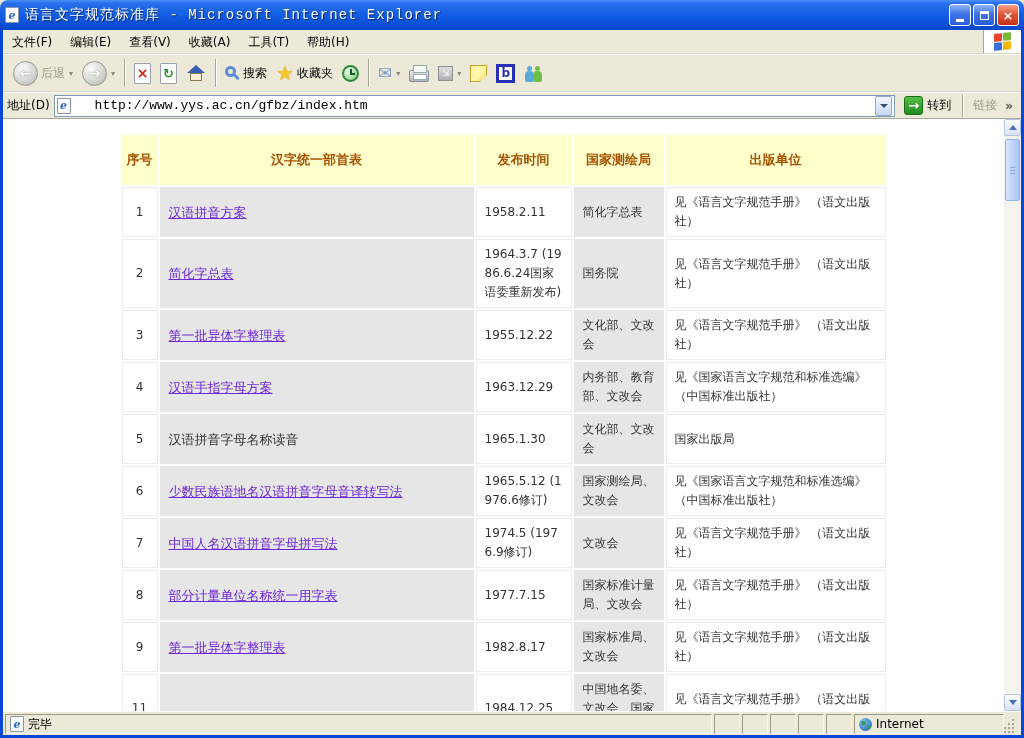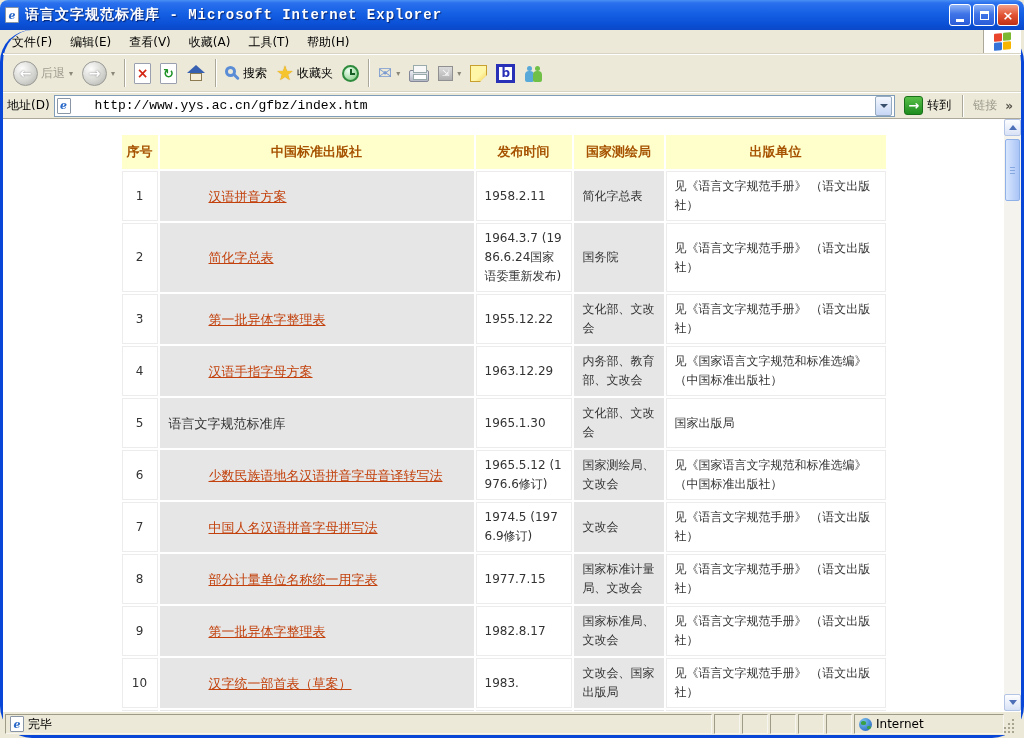--- a/index.html
+++ b/index.html
@@ -3,35 +3,35 @@
 <meta charset="utf-8">
 <style>
   * { margin:0; padding:0; box-sizing:border-box; }
   html,body { width:1024px; height:738px; overflow:hidden; font-family:"DejaVu Sans", sans-serif; }
   .window { width:1024px; height:738px; display:flex; flex-direction:column; background:#ece9d8; }
 
   
   .titlebar { height:30px; flex:0 0 30px; display:flex; align-items:center; gap:6px; padding:0 5px;
     border-radius:8px 8px 0 0;
     background:linear-gradient(180deg,#4a90f4 0%,#2a70ee 10%,#1460e4 45%,#0b50d6 80%,#0a48c8 100%); }
-  .title-text { color:#fff; font-weight:bold; font-size:14px; letter-spacing:1px;
+  .title-text { color:#fff; font-weight:normal; font-size:14px; letter-spacing:1px;
     font-family:"Liberation Mono","DejaVu Sans Mono",monospace; text-shadow:1px 1px 1px rgba(0,0,40,.6);
     white-space:nowrap; overflow:hidden; }
   .win-buttons { margin-left:auto; display:flex; gap:2px; }
   .win-btn { width:22px; height:22px; border:1px solid #fff; border-radius:3px; color:#fff;
     display:flex; align-items:center; justify-content:center; font-size:13px; font-weight:bold;
     background:linear-gradient(180deg,#8fb4f6 0%,#3f74e8 45%,#2a5cd8 100%); cursor:default; }
   .win-btn.close { background:linear-gradient(180deg,#f4a088 0%,#e25334 50%,#c03014 100%); }
   .glyph-min { display:block; width:8px; height:3px; background:#fff; margin-top:10px; }
   .glyph-max { display:block; width:9px; height:9px; border:1px solid #fff; border-top-width:3px; }
 
   
   .frame { flex:1; min-height:0; display:flex; flex-direction:column;
     border-left:3px solid #0846d8; border-right:3px solid #0846d8; border-bottom:3px solid #0846d8;
-    background:#ece9d8;border-radius:32px; }
+    background:#ece9d8; }
 
   .menubar { height:24px; flex:0 0 24px; display:flex; align-items:stretch; font-size:12px;
     border-bottom:1px solid #d8d4c4; }
   .menu-item { padding:4px 9px 0 9px; }
   .logo-panel { margin-left:auto; width:38px; background:#fff; border-left:1px solid #aca899;
     display:flex; align-items:center; justify-content:center; }
   .winflag { display:grid; grid-template-columns:8px 8px; grid-template-rows:8px 8px; gap:1px; transform:skewY(-6deg); }
   .winflag i { display:block; border-radius:1px; }
   .winflag .fr { background:#e8452c; } .winflag .fg { background:#7db832; }
   .winflag .fb { background:#3472d8; } .winflag .fy { background:#f8b500; }
@@ -110,28 +110,28 @@
   .links-chev { color:#55524a; font-weight:bold; padding-right:4px; }
 
   
   .content { flex:1; min-height:0; position:relative; background:#fff; overflow:hidden; }
   .page { height:100%; overflow:hidden; padding:14px 17px 0 0; display:flex; justify-content:center; }
   table.std { border-collapse:separate; border-spacing:2px; table-layout:fixed; width:756px;
     align-self:flex-start; background:#fff; }
   col.c-num  { width:36px; }  col.c-name { width:314px; }
   col.c-date { width:96px; }  col.c-dept { width:90px; }  col.c-pub { width:220px; }
   th { background:#ffffcc; color:#a65200; font-weight:bold; font-size:13px; height:26px;
-    text-align:center; padding:8px 4px; }
+    text-align:center; padding:16px 4px; }
   td { font-size:12px; color:#333; line-height:19px; padding:5px 8px; vertical-align:middle;
     word-break:break-all; }
   td.cell-white { background:#fff; border:1px solid #ececec; }
   td.cell-gray  { background:#e6e6e6; border:1px solid #e6e6e6; }
   td.num { text-align:center; font-size:12px; }
   td.name { font-size:13px; }
-  a.std-link { color:#c2410c; text-decoration:underline; cursor:pointer;margin-left:40px; }
+  a.std-link { color:#6d28d9; text-decoration:underline; cursor:pointer; }
 
   
   .vscroll { position:absolute; top:0; right:0; width:17px; height:100%; background:#f4f3ee;
     display:flex; flex-direction:column; }
   .scroll-btn { flex:0 0 17px; border:1px solid #b4c4e4; border-radius:2px;
     background:linear-gradient(180deg,#fdfdfe,#d8e2f6); display:flex; align-items:center; justify-content:center; }
   .tri-up { width:0; height:0; border-left:4px solid transparent; border-right:4px solid transparent;
     border-bottom:5px solid #4d6fb8; }
   .tri-down { width:0; height:0; border-left:4px solid transparent; border-right:4px solid transparent;
     border-top:5px solid #4d6fb8; }
@@ -283,21 +283,21 @@
           <colgroup>
             <col class="c-num">
               <col class="c-name">
               <col class="c-date">
               <col class="c-dept">
               <col class="c-pub">
           </colgroup>
           <thead>
             <tr>
               <th>序号</th>
-              <th>中国标准出版社</th>
+              <th>汉字统一部首表</th>
               <th>发布时间</th>
               <th>国家测绘局</th>
               <th>出版单位</th>
             </tr>
           </thead>
           <tbody>
               <tr>
                 <td class="cell-white num">1</td>
                 <td class="cell-gray name"><a class="std-link">汉语拼音方案</a></td>
                 <td class="cell-white date">1958.2.11</td>
@@ -320,21 +320,21 @@
               </tr>
               <tr>
                 <td class="cell-white num">4</td>
                 <td class="cell-gray name"><a class="std-link">汉语手指字母方案</a></td>
                 <td class="cell-white date">1963.12.29</td>
                 <td class="cell-gray dept">内务部、教育部、文改会</td>
                 <td class="cell-white pub">见《国家语言文字规范和标准选编》（中国标准出版社）</td>
               </tr>
               <tr>
                 <td class="cell-white num">5</td>
-                <td class="cell-gray name">语言文字规范标准库</td>
+                <td class="cell-gray name">汉语拼音字母名称读音</td>
                 <td class="cell-white date">1965.1.30</td>
                 <td class="cell-gray dept">文化部、文改会</td>
                 <td class="cell-white pub">国家出版局</td>
               </tr>
               <tr>
                 <td class="cell-white num">6</td>
                 <td class="cell-gray name"><a class="std-link">少数民族语地名汉语拼音字母音译转写法</a></td>
                 <td class="cell-white date">1965.5.12 (1976.6修订)</td>
                 <td class="cell-gray dept">国家测绘局、文改会</td>
                 <td class="cell-white pub">见《国家语言文字规范和标准选编》（中国标准出版社）</td>
@@ -351,27 +351,20 @@
                 <td class="cell-gray name"><a class="std-link">部分计量单位名称统一用字表</a></td>
                 <td class="cell-white date">1977.7.15</td>
                 <td class="cell-gray dept">国家标准计量局、文改会</td>
                 <td class="cell-white pub">见《语言文字规范手册》 （语文出版社）</td>
               </tr>
               <tr>
                 <td class="cell-white num">9</td>
                 <td class="cell-gray name"><a class="std-link">第一批异体字整理表</a></td>
                 <td class="cell-white date">1982.8.17</td>
                 <td class="cell-gray dept">国家标准局、文改会</td>
-                <td class="cell-white pub">见《语言文字规范手册》 （语文出版社）</td>
-              </tr>
-              <tr>
-                <td class="cell-white num">10</td>
-                <td class="cell-gray name"><a class="std-link">汉字统一部首表（草案）</a></td>
-                <td class="cell-white date">1983.</td>
-                <td class="cell-gray dept">文改会、国家出版局</td>
                 <td class="cell-white pub">见《语言文字规范手册》 （语文出版社）</td>
               </tr>
               <tr>
                 <td class="cell-white num">11</td>
                 <td class="cell-gray name"></td>
                 <td class="cell-white date">1984.12.25</td>
                 <td class="cell-gray dept">中国地名委、文改会、国家测绘局</td>
                 <td class="cell-white pub">见《语言文字规范手册》 （语文出版社）</td>
               </tr>
             </tbody>

